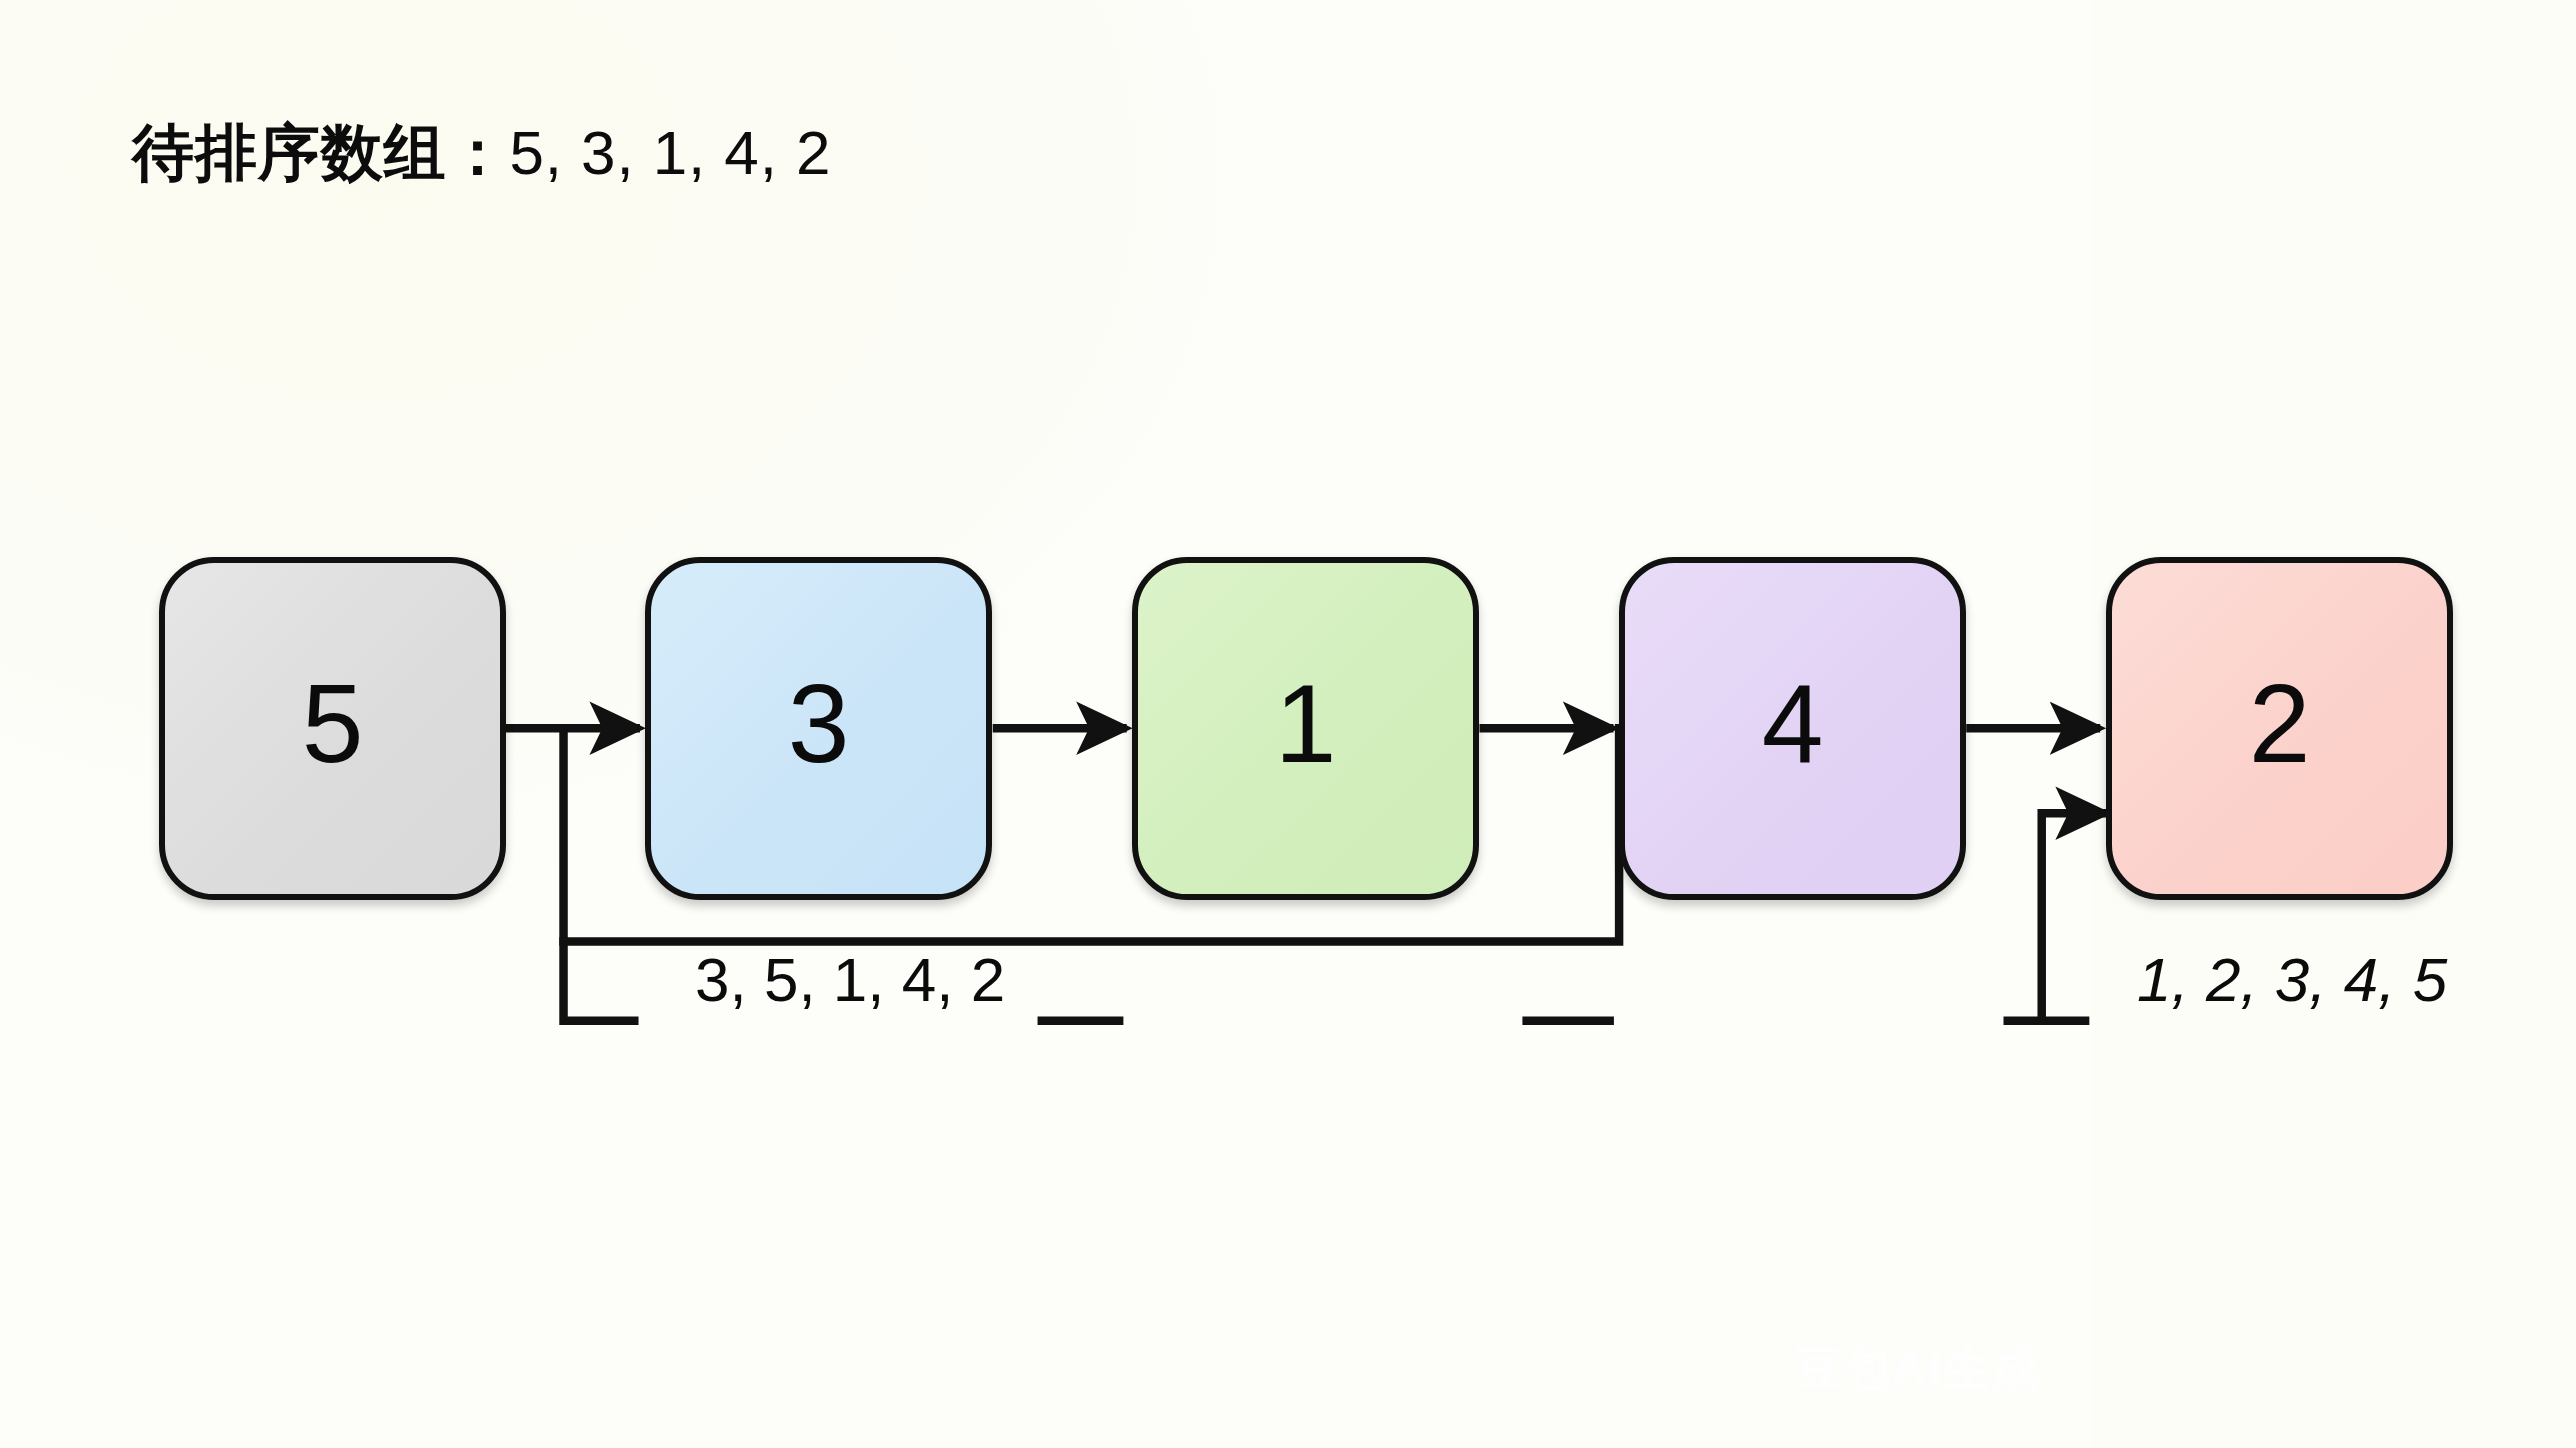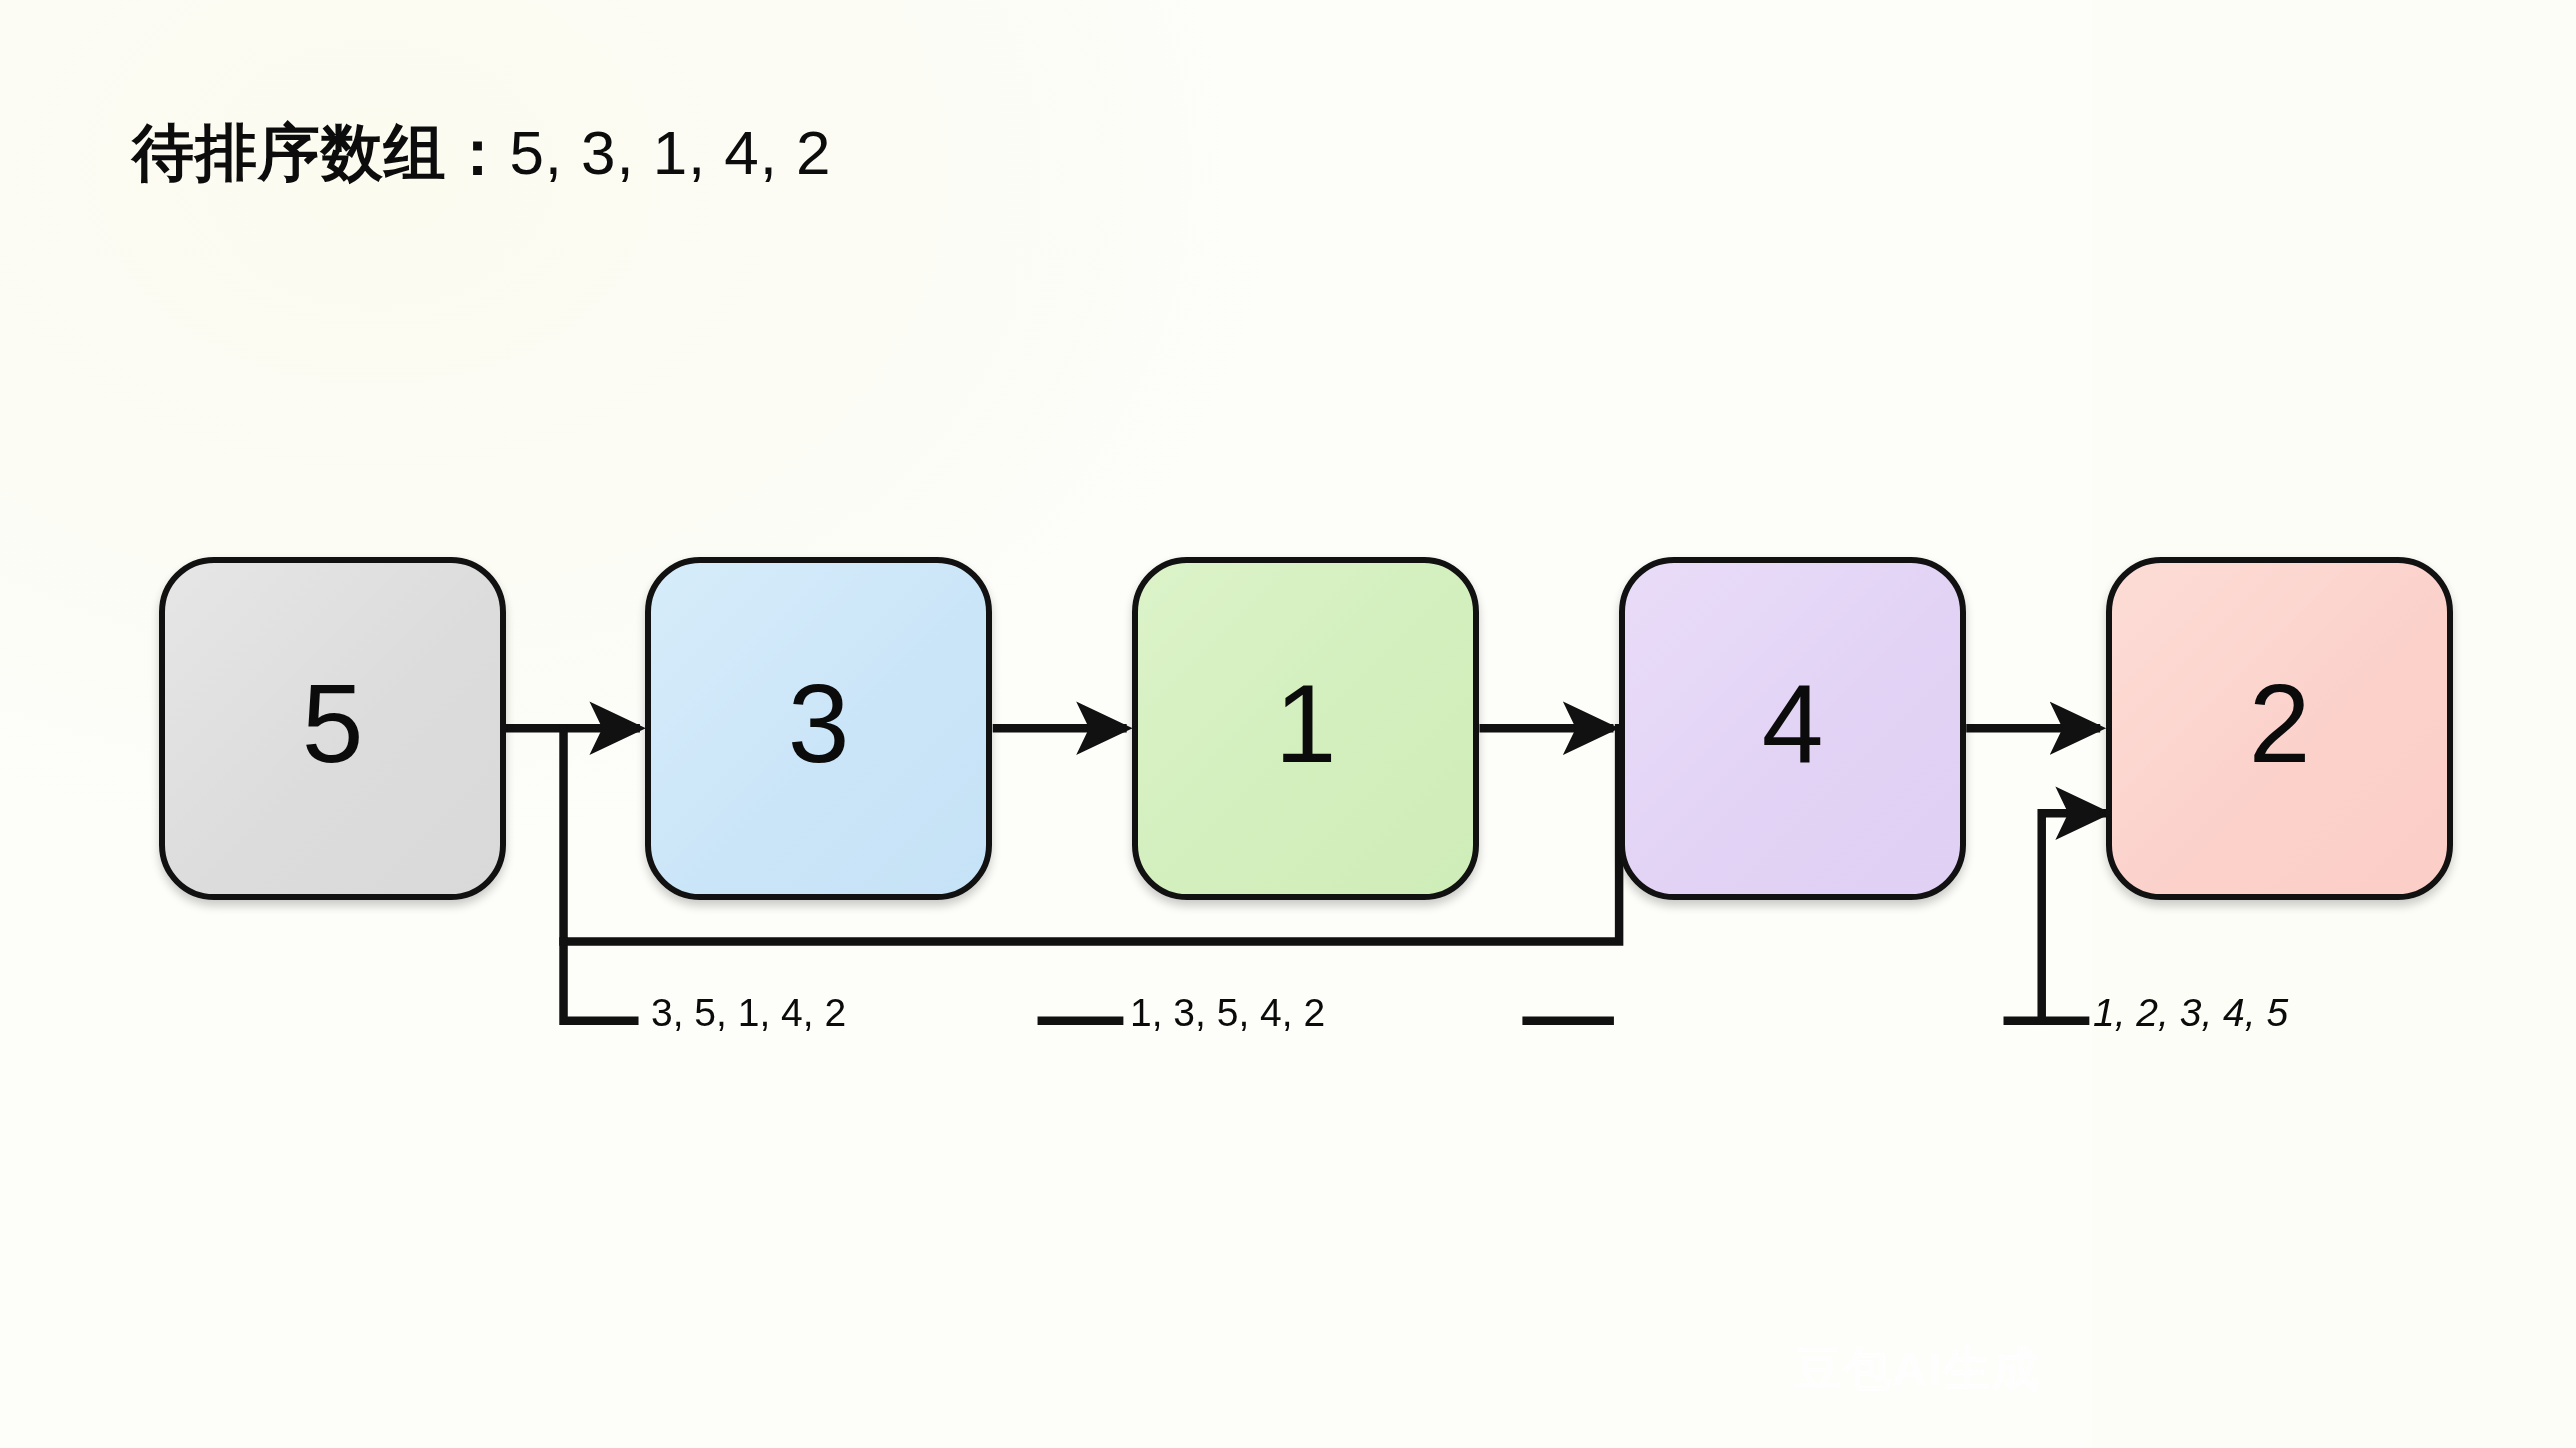--- a/index.html
+++ b/index.html
@@ -64,25 +64,26 @@
 
   #node0 { left: 159px;  top: 557px; background: linear-gradient(135deg,#e6e6e6 0%, #dcdcdc 55%, #d9d9d9 100%); }
   #node1 { left: 645px;  top: 557px; background: linear-gradient(135deg,#d6ecfa 0%, #cbe5f8 55%, #c6e2f6 100%); }
   #node2 { left: 1132px; top: 557px; background: linear-gradient(135deg,#dcf3c9 0%, #d3efbd 55%, #cfedb8 100%); }
   #node3 { left: 1619px; top: 557px; background: linear-gradient(135deg,#e9dcf8 0%, #e2d3f5 55%, #dfd0f4 100%); }
   #node4 { left: 2106px; top: 557px; background: linear-gradient(135deg,#fddcd6 0%, #fbd2cb 55%, #fbcec7 100%); }
 
   
   .step-label {
     position: absolute;
-    top: 993px;
-    font-size: 39px;
+    top: 949px;
+    font-size: 62px;
     color: #0b0b0b;
     white-space: nowrap;
     line-height: 1;
+    margin-left: 44px;
   }
   #lbl0 { left: 651px;  }
   #lbl1 { left: 1130px; }
   #lbl2 { left: 1625px; }
   #lbl3 { left: 2093px; font-style: italic; }
 
   
   #watermark {
     position: absolute;
     right: 51px;
@@ -137,19 +138,18 @@
     <span>1</span>
   </div>
   <div class="node" id="node3">
     <span>4</span>
   </div>
   <div class="node" id="node4">
     <span>2</span>
   </div>
 
   <div class="step-label" id="lbl0">3, 5, 1, 4, 2</div>
-  <div class="step-label" id="lbl1">1, 3, 5, 4, 2</div>
   <div class="step-label" id="lbl3">1, 2, 3, 4, 5</div>
 
   <div id="watermark">豆包AI生成</div>
 
 </div>
 
 
 </body></html>

